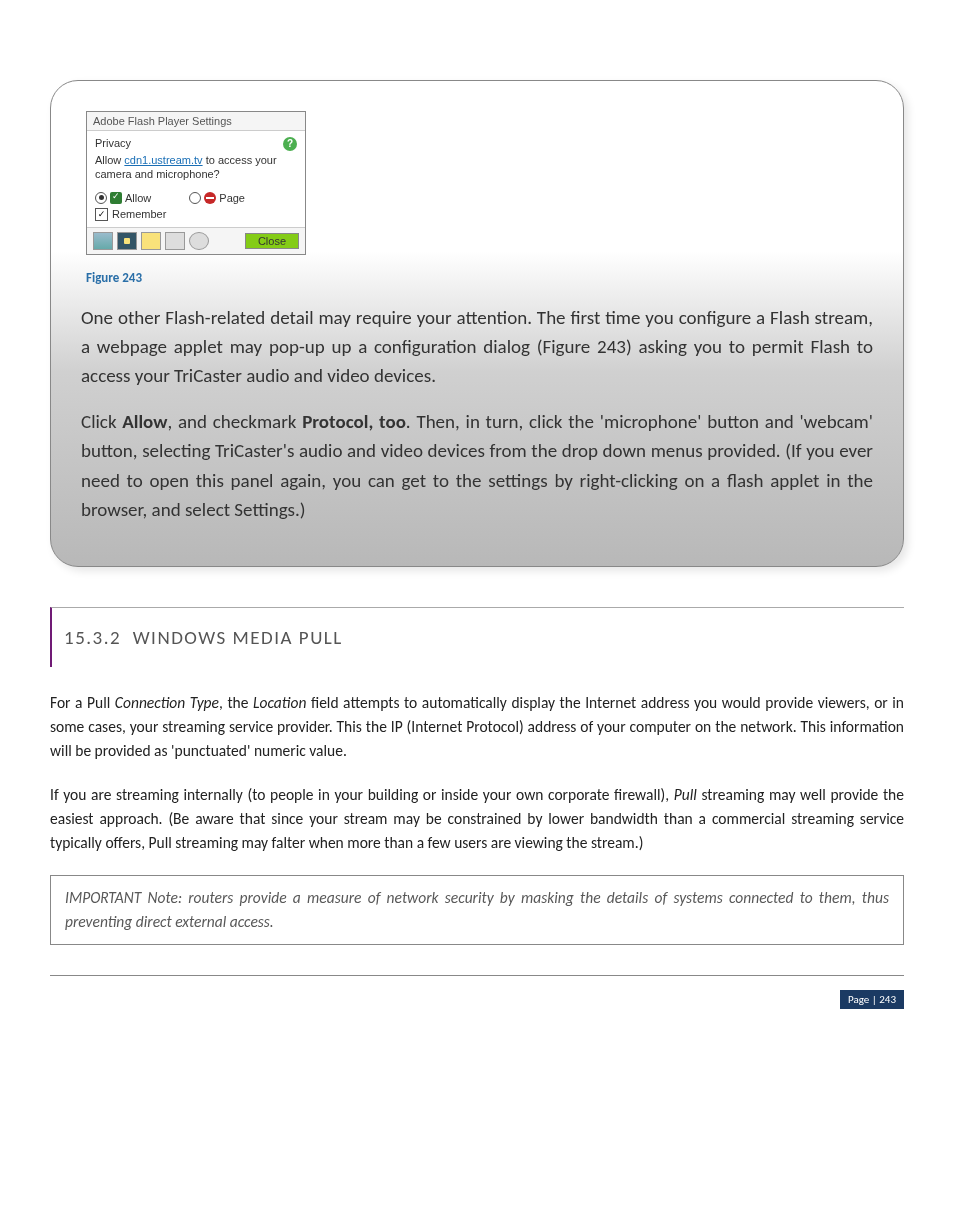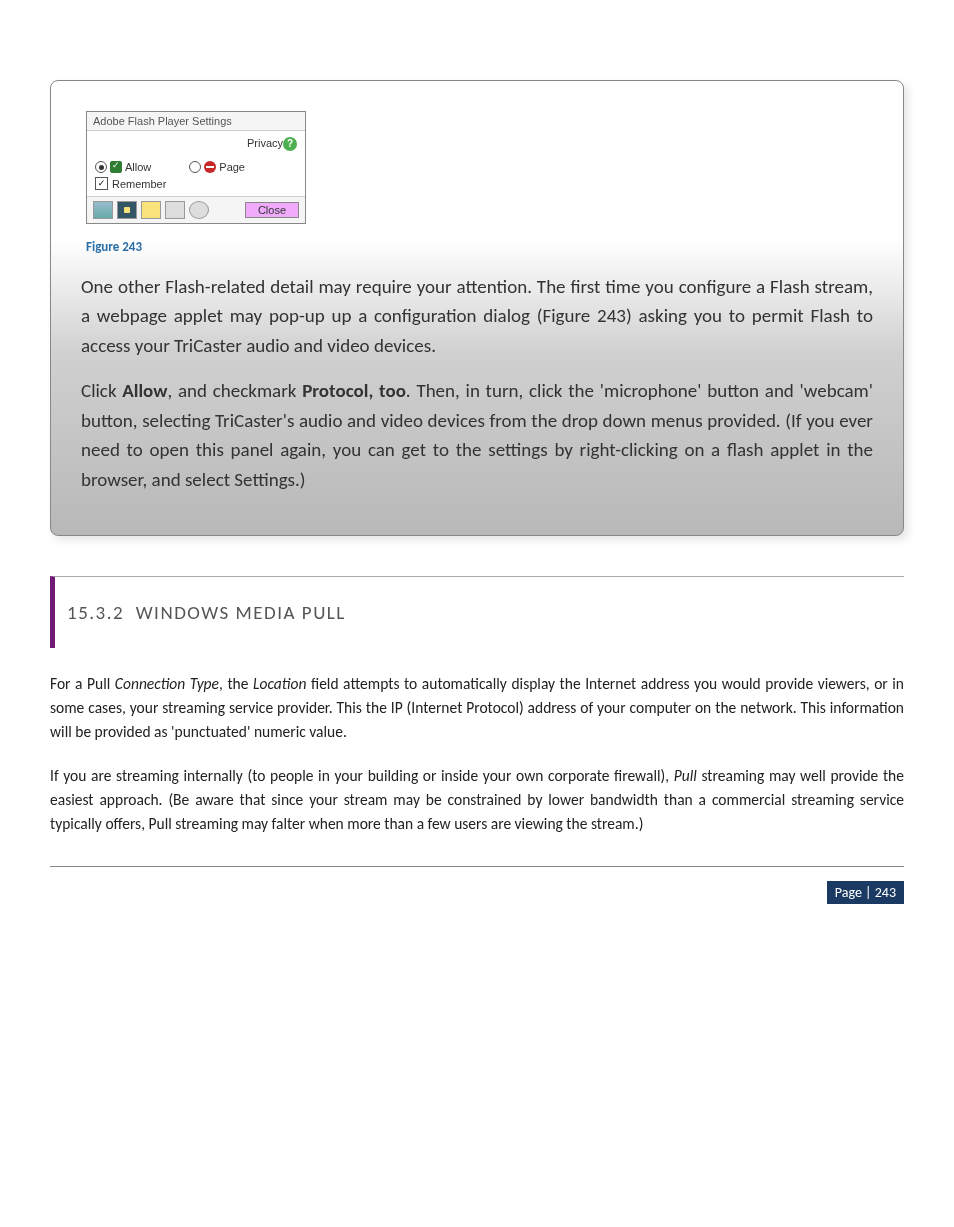--- a/index.html
+++ b/index.html
@@ -11,21 +11,21 @@
     color: #333;
   }
   .page {
     padding: 60px 50px 30px 50px;
     box-sizing: border-box;
     width: 954px;
   }
   .callout-box {
     position: relative;
     border: 1.5px solid #888;
-    border-radius: 8px;
+    border-radius: 28px;
     padding: 30px 30px 25px 30px;
     background: linear-gradient(to bottom, #ffffff 0%, #ffffff 35%, #d0d0d0 60%, #b8b8b8 100%);
     margin: 20px 0 40px 0;
     box-shadow: 4px 4px 8px rgba(0,0,0,0.1);
   }
   .flash-dialog {
     width: 218px;
     border: 1px solid #888;
     background: #fff;
     font-family: Tahoma, Arial, sans-serif;
@@ -38,21 +38,21 @@
     border-bottom: 1px solid #ccc;
     background: #f5f5f5;
     color: #555;
   }
   .flash-body {
     padding: 6px 8px 4px 8px;
     position: relative;
   }
   .flash-privacy-row {
     display: flex;
-    justify-content: flex-end;
+    justify-content: space-between;
     align-items: flex-start;
   }
   .help-icon {
     width: 14px;
     height: 14px;
     border-radius: 50%;
     background: #4caf50;
     color: #fff;
     font-weight: bold;
     text-align: center;
@@ -125,41 +125,41 @@
   .ti-display { background: linear-gradient(#9bc, #6aa); }
   .ti-cam { background: #356; }
   .ti-cam span { width: 6px; height: 6px; background: #f9e27a; border-radius: 1px; }
   .ti-folder { background: #f9e27a; }
   .ti-mic { background: #ddd; }
   .ti-webcam { background: #ddd; border-radius: 50%; }
   .spacer-flex { flex: 1; }
   .close-btn {
     padding: 1px 12px;
     border: 1px solid #888;
-    background: #f0abfc;
+    background: #84cc16;
     font-size: 11px;
     color: #333;
   }
   .figure-caption {
     color: #2a6fa8;
     font-size: 13px;
     font-weight: bold;
     margin: 10px 0 18px 5px;
   }
   .callout-para {
     font-size: 19px;
     color: #333;
     text-align: justify;
     line-height: 1.55;
     margin: 0 0 16px 0;
   }
   .section-heading {
     border-top: 1px solid #aaa;
-    border-left: 5px solid #701a75;
-    padding: 24px 12px;
+    border-left: 2px solid #701a75;
+    padding: 18px 12px;
     margin: 30px 0 24px 0;
   }
   .section-heading-text {
     font-size: 19px;
     letter-spacing: 1.5px;
     color: #555;
   }
   .body-para {
     font-size: 15.5px;
     color: #222;
@@ -182,39 +182,42 @@
     border-top: 1px solid #888;
     margin: 30px 0 14px 0;
   }
   .footer {
     display: flex;
     justify-content: flex-end;
   }
   .page-badge {
     background: #1b3a63;
     color: #fff;
-    font-size: 14px;
+    font-size: 11px;
     padding: 3px 8px;
   }
   b { font-weight: bold; }
   i { font-style: italic; }
 </style>
 </head>
 <body>
 
 <div class="page">
 
   <div class="callout-box">
 
     <div class="flash-dialog">
       <div class="flash-title">Adobe Flash Player Settings</div>
       <div class="flash-body">
         <div class="flash-privacy-row">
           <div>Privacy</div>
           <div class="help-icon">?</div>
+        </div>
+        <div class="flash-allow-text">
+          <span>Allow </span><span class="flash-link">cdn1.ustream.tv</span><span> to access your camera and microphone?</span>
         </div>
       </div>
       <div class="flash-options">
         <div class="opt">
           <span class="radio-outer">
               <span class="radio-dot"></span>
             </span>
           <span class="shield-allow"></span>
           <span>Allow</span>
         </div>
@@ -259,20 +262,21 @@
   </div>
 
   <p class="body-para">
     <span>For a Pull </span><i>Connection Type</i><span>, the </span><i>Location</i><span> field attempts to automatically display the Internet address you would provide viewers, or in some cases, your streaming service provider. This the IP (Internet Protocol) address of your computer on the network. This information will be provided as 'punctuated' numeric value.</span>
   </p>
 
   <p class="body-para">
     <span>If you are streaming internally (to people in your building or inside your own corporate firewall), </span><i>Pull</i><span> streaming may well provide the easiest approach.  (Be aware that since your stream may be constrained by lower bandwidth than a commercial streaming service typically offers, Pull streaming may falter when more than a few users are viewing the stream.)</span>
   </p>
 
+  <div class="note-box">IMPORTANT Note: routers provide a measure of network security by masking the details of systems connected to them, thus preventing direct external access.</div>
 
   <hr class="footer-rule">
 
   <div class="footer">
     <span class="page-badge">Page | 243</span>
   </div>
 
 </div>
 
 </body></html>

